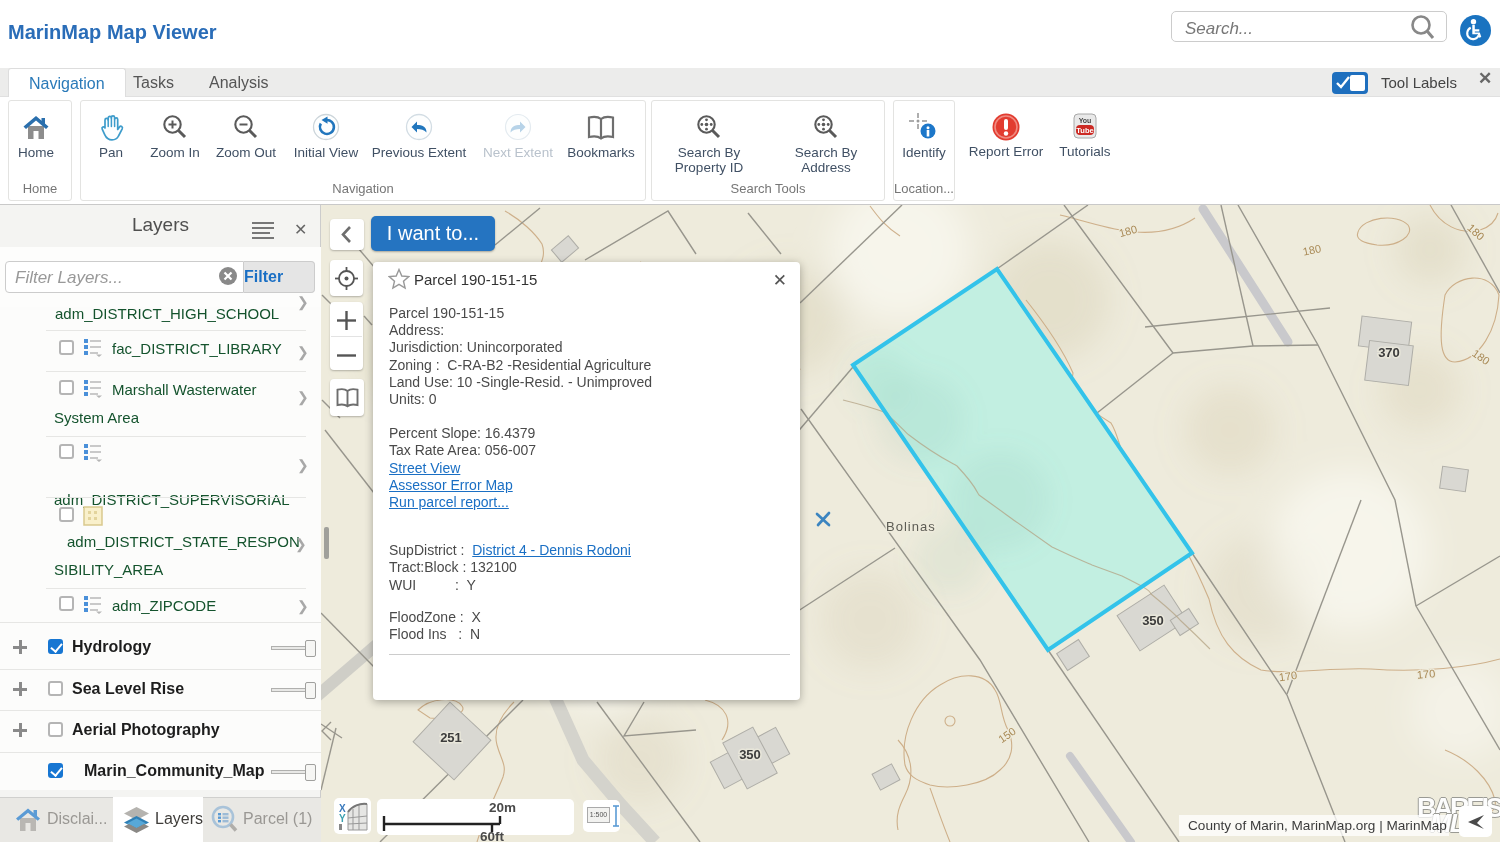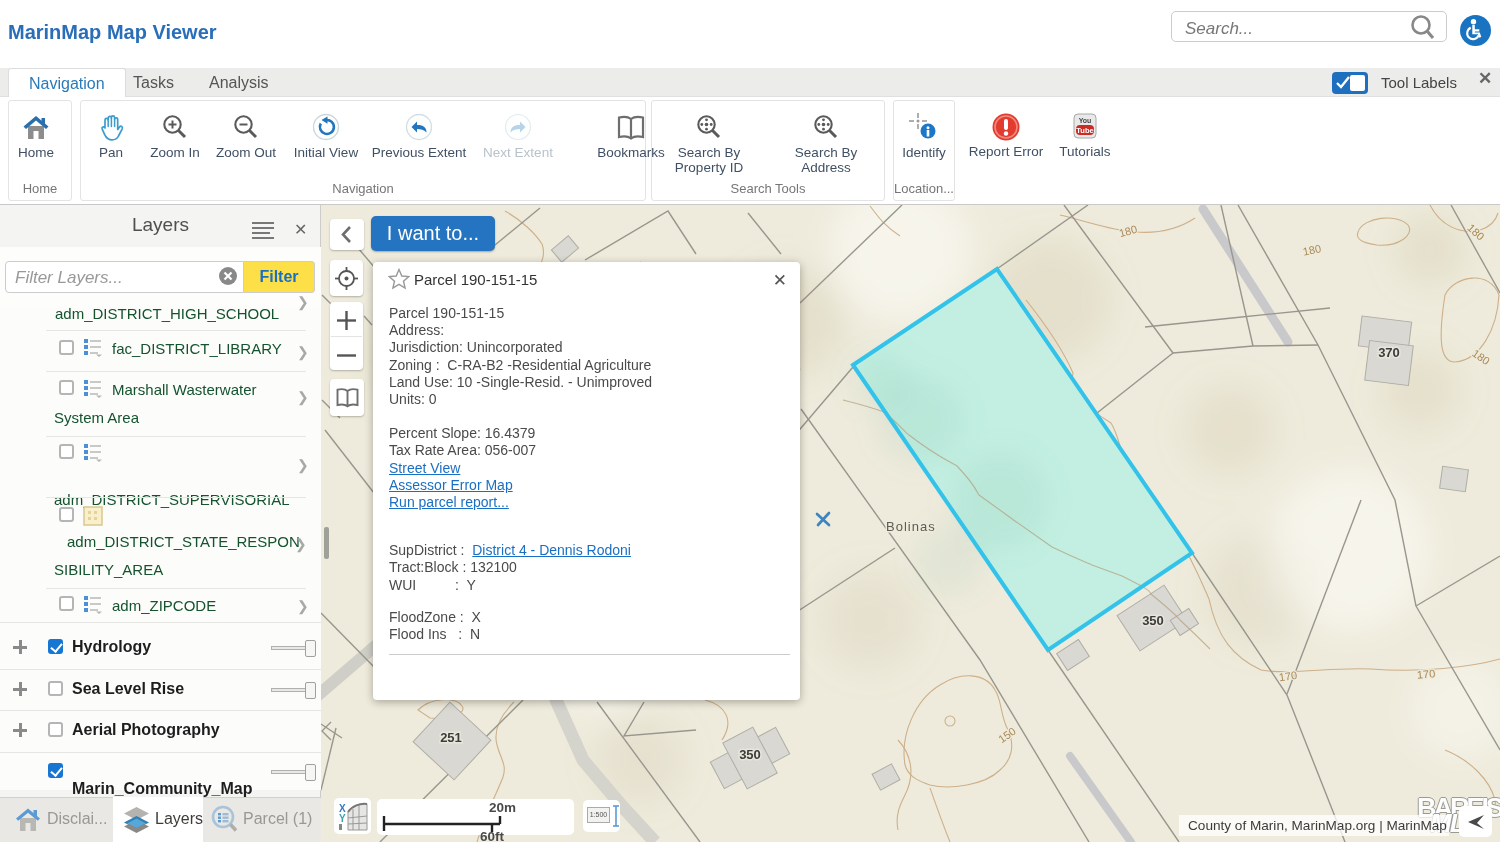--- a/index.html
+++ b/index.html
@@ -31,21 +31,21 @@
 .tbtn .ico { height:35px; display:flex; align-items:center; justify-content:center; }
 .tbtn .lbl.dis { color:#b9c2cc; }
 .ticon { display:inline-block; }
 
 
 #lpanel { left:0; top:205px; width:321px; height:592px; background:#f4f4f2; border-right:1px solid #ccc; }
 #ltitle { left:0; top:214px; width:321px; text-align:center; font-size:19px; color:#4f4f4f; }
 #filterwrap { left:0; top:247px; width:321px; height:60px; background:#fdfdfc; }
 #filterinput { left:5px; top:14px; width:239px; height:32px; background:#fff; border:1px solid #ccc; border-radius:4px 0 0 4px; }
 #filterph { left:15px; top:21px; font-style:italic; color:#999; font-size:17px; }
-#filterbtn { left:244px; top:14px; width:71px; height:32px; background:#fde047; border:1px solid #ccc; border-left:none; border-radius:0 4px 4px 0; color:#1a6fc4; font-weight:bold; font-size:16px; text-align:center; line-height:30px; }
+#filterbtn { left:244px; top:14px; width:71px; height:32px; background:#e5e5e5; border:1px solid #ccc; border-left:none; border-radius:0 4px 4px 0; color:#1a6fc4; font-weight:bold; font-size:16px; line-height:30px; }
 .litem { position:absolute; font-size:15px; color:#14532d; }
 .chk { position:absolute; width:15px; height:15px; background:#fff; border:2px solid #b5b5b5; border-radius:3px; }
 .chk.on { background:#1776d2; border-color:#1776d2; }
 .chk.on:after { content:""; position:absolute; left:3px; top:0px; width:5px; height:9px; border:solid #fff; border-width:0 2px 2px 0; transform:rotate(40deg); }
 .arr { position:absolute; color:#a8a8a8; font-size:14px; }
 .divi { position:absolute; height:1px; background:#e6e6e4; }
 .toplbl { position:absolute; font-size:16px; font-weight:bold; color:#1d1d1d; }
 .plus { position:absolute; width:14px; height:14px; }
 .plus:before { content:""; position:absolute; left:0; top:6px; width:14px; height:2.5px; background:#8a8a8a; }
 .plus:after { content:""; position:absolute; left:6px; top:0; width:2.5px; height:14px; background:#8a8a8a; }
@@ -351,21 +351,21 @@
     <div class="tbtn abs" style="left:478px;top:110px;width:80px;">
       <div class="ico">
           <svg class="ticon" width="32" height="32" viewBox="0 0 32 32">
         <circle cx="16" cy="15" r="12.5" fill="#fdfefe" stroke="#e4ebf0" stroke-width="1.2"></circle>
         <path d="M18 9.5 L23.5 15 L18 20.5 L18 17 C14 17 11 17.5 8.5 20.5 C8.5 14.5 13 13 18 13 Z" fill="#b7d3e8"></path>
       </svg>
         </div>
       <div class="lbl dis">Next Extent</div>
     </div>
 
-    <div class="tbtn abs" style="left:596px;top:110px;width:70px;">
+    <div class="tbtn abs" style="left:566px;top:110px;width:70px;">
       <div class="ico">
           <svg class="ticon" width="32" height="30" viewBox="0 0 32 30">
         <path d="M16 6 C13 3.5 8 3.5 4 4.5 L4 24 C8 23 13 23 16 25.5 C19 23 24 23 28 24 L28 4.5 C24 3.5 19 3.5 16 6 Z M16 6 L16 25.5" fill="none" stroke="#6e6e6e" stroke-width="2.2"></path>
       </svg>
         </div>
       <div class="lbl">Bookmarks</div>
     </div>
 
     <div class="tbtn abs" style="left:666px;top:110px;width:86px;">
       <div class="ico">
@@ -572,21 +572,21 @@
     <div class="slider abs" style="left:271px;top:688px;"></div>
     <div class="shandle abs" style="left:305px;top:682px;"></div>
     <div class="divi abs" style="left:0px;top:710px;width:321px;"></div>
 
     <div class="plus abs" style="left:13px;top:723px;"></div>
     <div class="chk abs" style="left:48px;top:722px;"></div>
     <div class="toplbl abs" style="left:72px;top:721px;">Aerial Photography</div>
     <div class="divi abs" style="left:0px;top:752px;width:321px;"></div>
 
     <div class="chk on abs" style="left:48px;top:763px;"></div>
-    <div class="toplbl abs" style="left:72px;top:762px;margin-top:18px;">Marin_Community_Map</div>
+    <div class="toplbl abs" style="left:84px;top:762px;">Marin_Community_Map</div>
     <div class="slider abs" style="left:271px;top:770px;"></div>
     <div class="shandle abs" style="left:305px;top:764px;"></div>
   </div>
 
   <div id="btabs" class="abs"></div>
   <div id="btablist">
     <div id="btab2" class="btab abs" style="top:797px;height:45px;"></div>
 
     <svg class="abs" style="left:15px;top:805px" width="26" height="27" viewBox="0 0 26 27">
       <rect x="5" y="13" width="16" height="13" fill="#b9b7b3"></rect>

